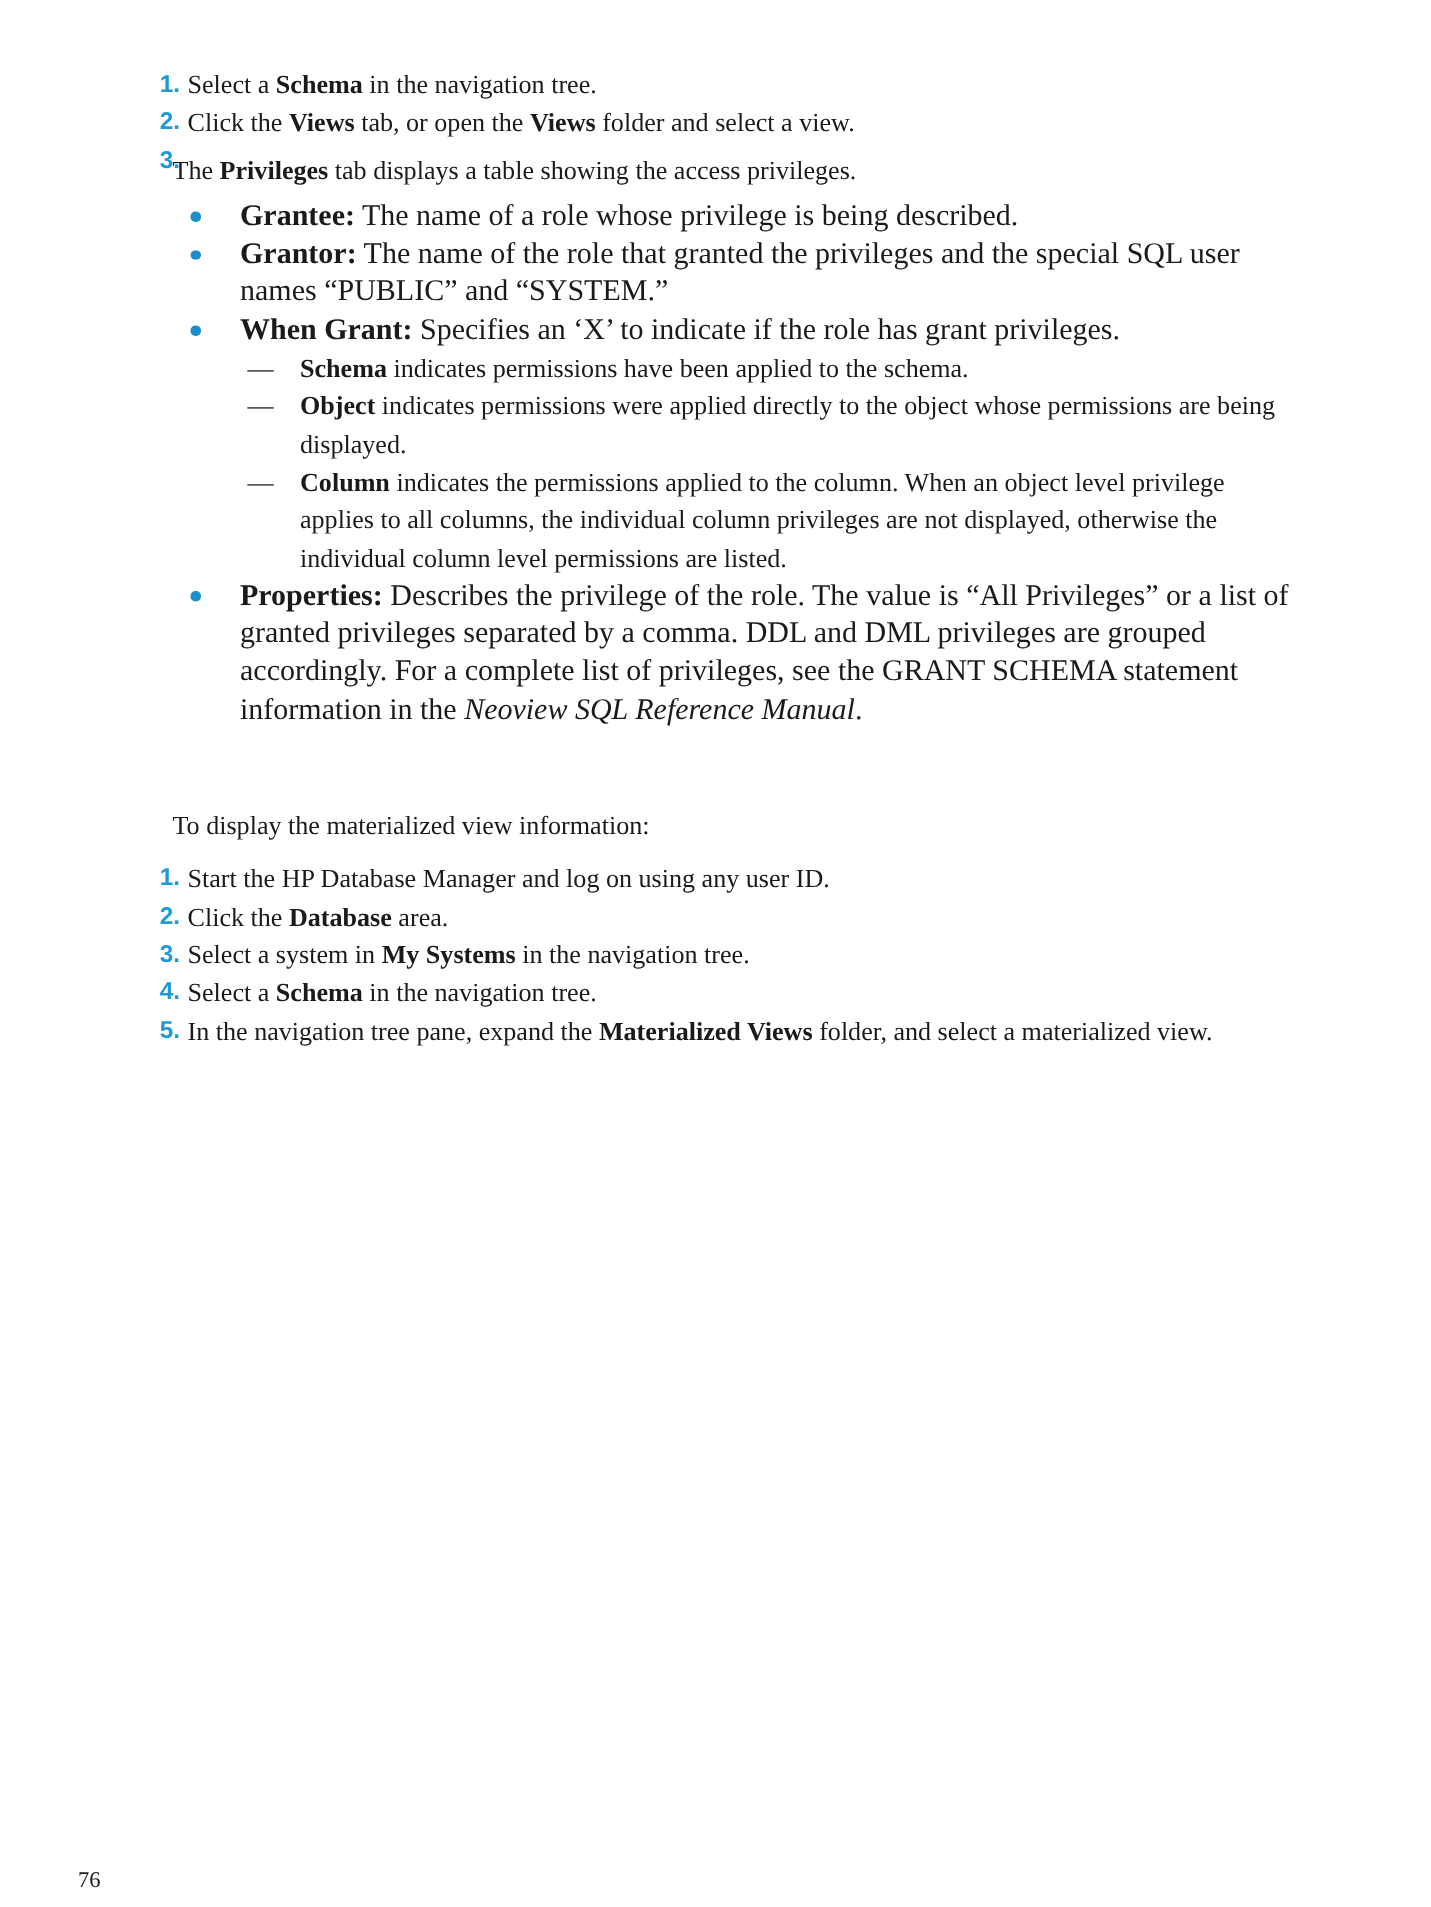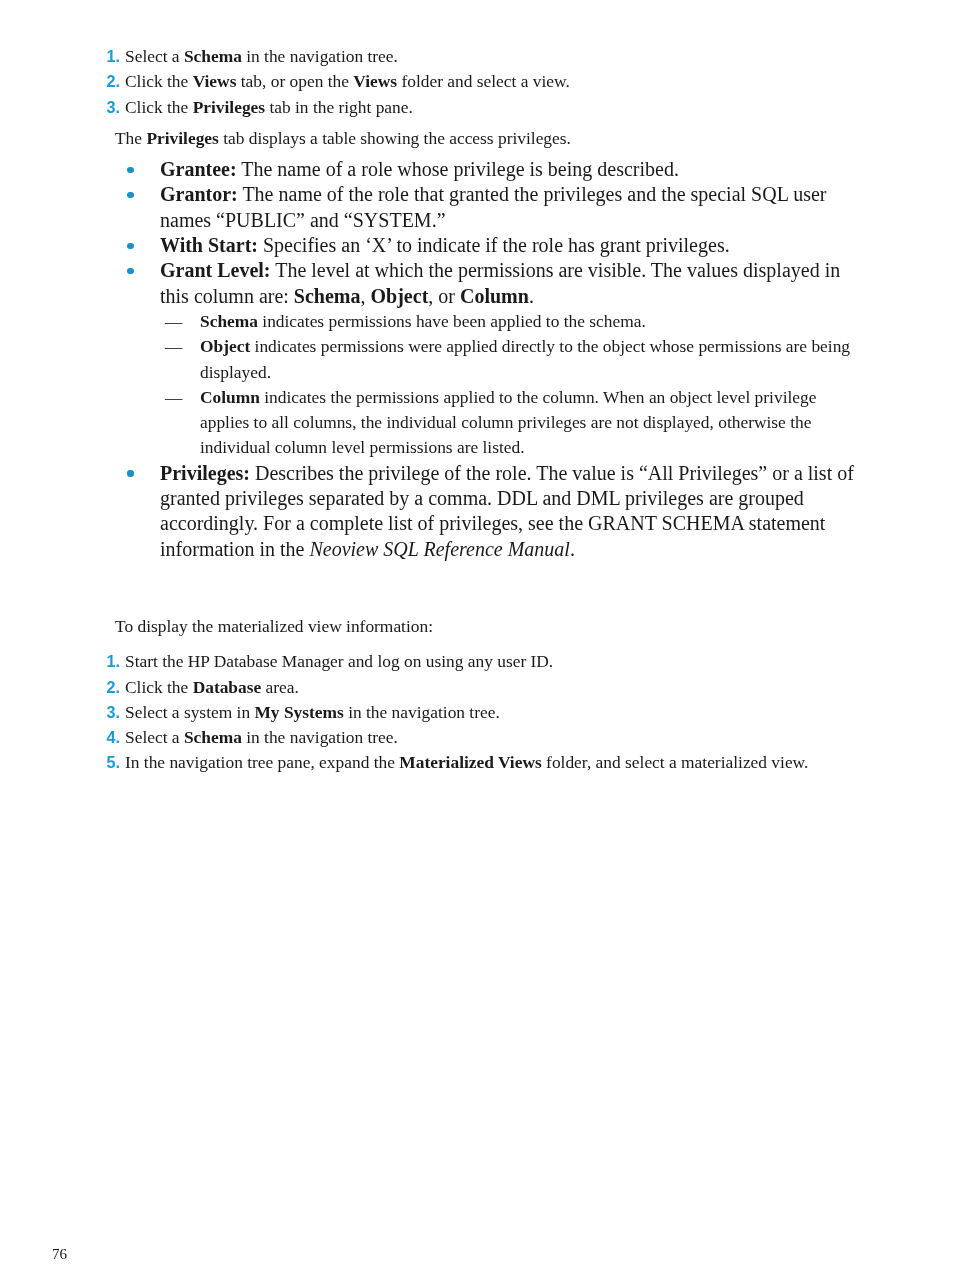--- a/index.html
+++ b/index.html
@@ -163,46 +163,41 @@
       <li>
         <span class="num">1.</span>
         <span class="txt">Select a <b>Schema</b> in the navigation tree.</span>
       </li>
       <li>
         <span class="num">2.</span>
         <span class="txt">Click the <b>Views</b> tab, or open the <b>Views</b> folder and select a view.</span>
       </li>
       <li>
         <span class="num">3.</span>
-        <span class="txt">Click the <b>Privileges</b> tab in the right pane.</span>
       </li>
     </ol>
 
     <div class="gap-sm"></div>
 
     <p class="para">The <b>Privileges</b> tab displays a table showing the access privileges.</p>
 
     <div class="gap-sm"></div>
 
     <ul class="bullets">
       <li>
         <span class="dot"></span>
         <span class="txt"><b>Grantee:</b> The name of a role whose privilege is being described.</span>
       </li>
       <li>
         <span class="dot"></span>
         <span class="txt"><b>Grantor:</b> The name of the role that granted the privileges and the special SQL user names “PUBLIC” and “SYSTEM.”</span>
       </li>
       <li>
         <span class="dot"></span>
-        <span class="txt"><b>With Start:</b> Specifies an ‘X’ to indicate if the role has grant privileges.</span>
-      </li>
-      <li>
-        <span class="dot"></span>
-        <span class="txt"><b>Grant Level:</b> The level at which the permissions are visible. The values displayed in this column are: <b>Schema</b>, <b>Object</b>, or <b>Column</b>.</span>
+        <span class="txt"><b>When Grant:</b> Specifies an ‘X’ to indicate if the role has grant privileges.</span>
       </li>
     </ul>
 
     <ul class="dashes">
       <li>
         <span class="dash">—</span>
         <span class="txt"><b>Schema</b> indicates permissions have been applied to the schema.</span>
       </li>
       <li>
         <span class="dash">—</span>
@@ -210,21 +205,21 @@
       </li>
       <li>
         <span class="dash">—</span>
         <span class="txt"><b>Column</b> indicates the permissions applied to the column. When an object level privilege applies to all columns, the individual column privileges are not displayed, otherwise the individual column level permissions are listed.</span>
       </li>
     </ul>
 
     <ul class="bullets">
       <li>
         <span class="dot"></span>
-        <span class="txt"><b>Privileges:</b> Describes the privilege of the role. The value is “All Privileges” or a list of granted privileges separated by a comma. DDL and DML privileges are grouped accordingly. For a complete list of privileges, see the GRANT SCHEMA statement information in the <i>Neoview SQL Reference Manual</i>.</span>
+        <span class="txt"><b>Properties:</b> Describes the privilege of the role. The value is “All Privileges” or a list of granted privileges separated by a comma. DDL and DML privileges are grouped accordingly. For a complete list of privileges, see the GRANT SCHEMA statement information in the <i>Neoview SQL Reference Manual</i>.</span>
       </li>
     </ul>
 
     <div class="gap-lg"></div>
 
 
     <div class="gap-xl"></div>
 
     <p class="para">To display the materialized view information:</p>
 

